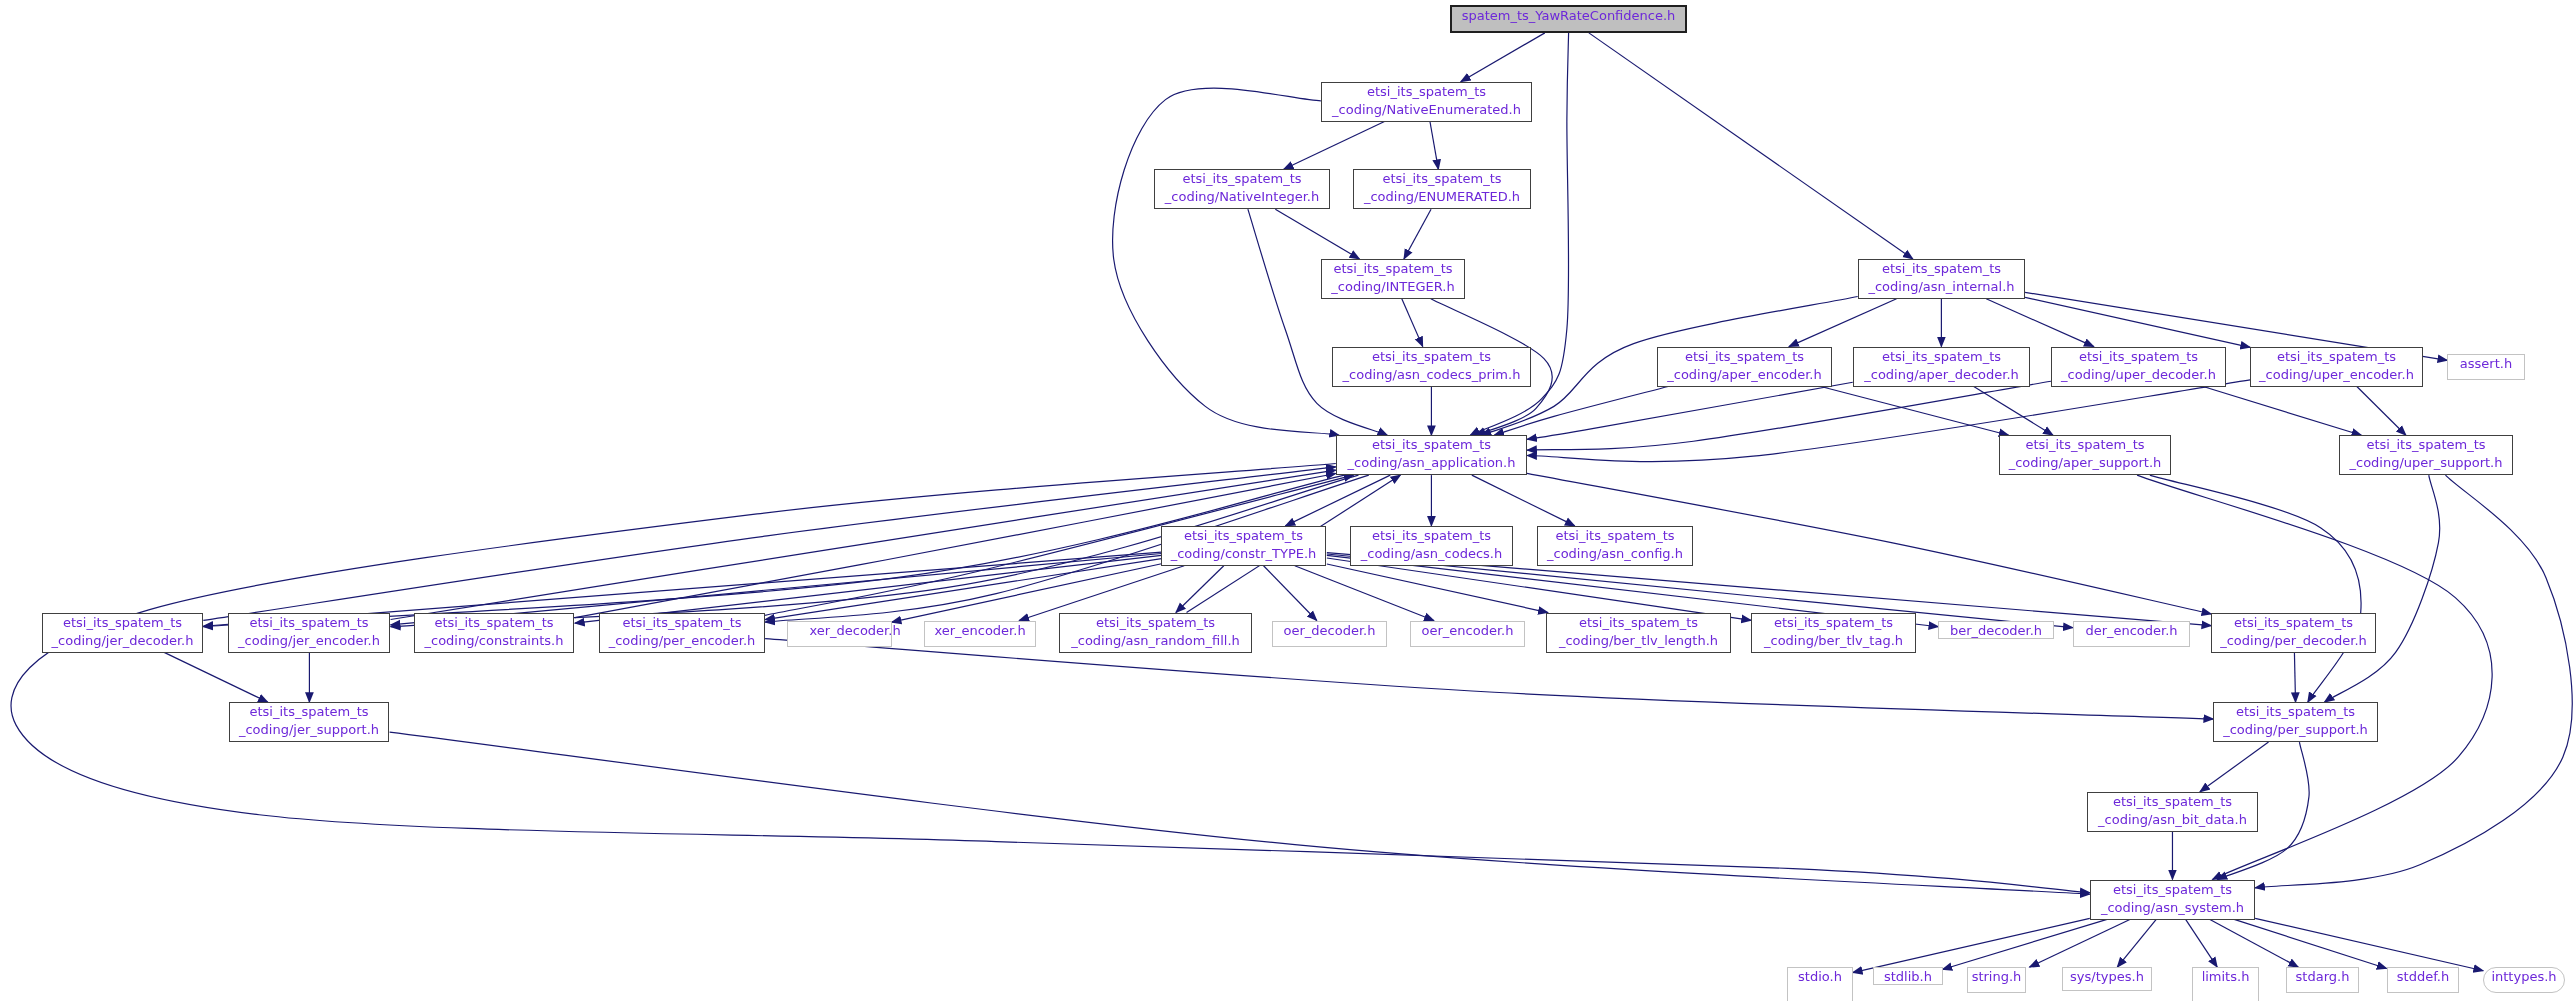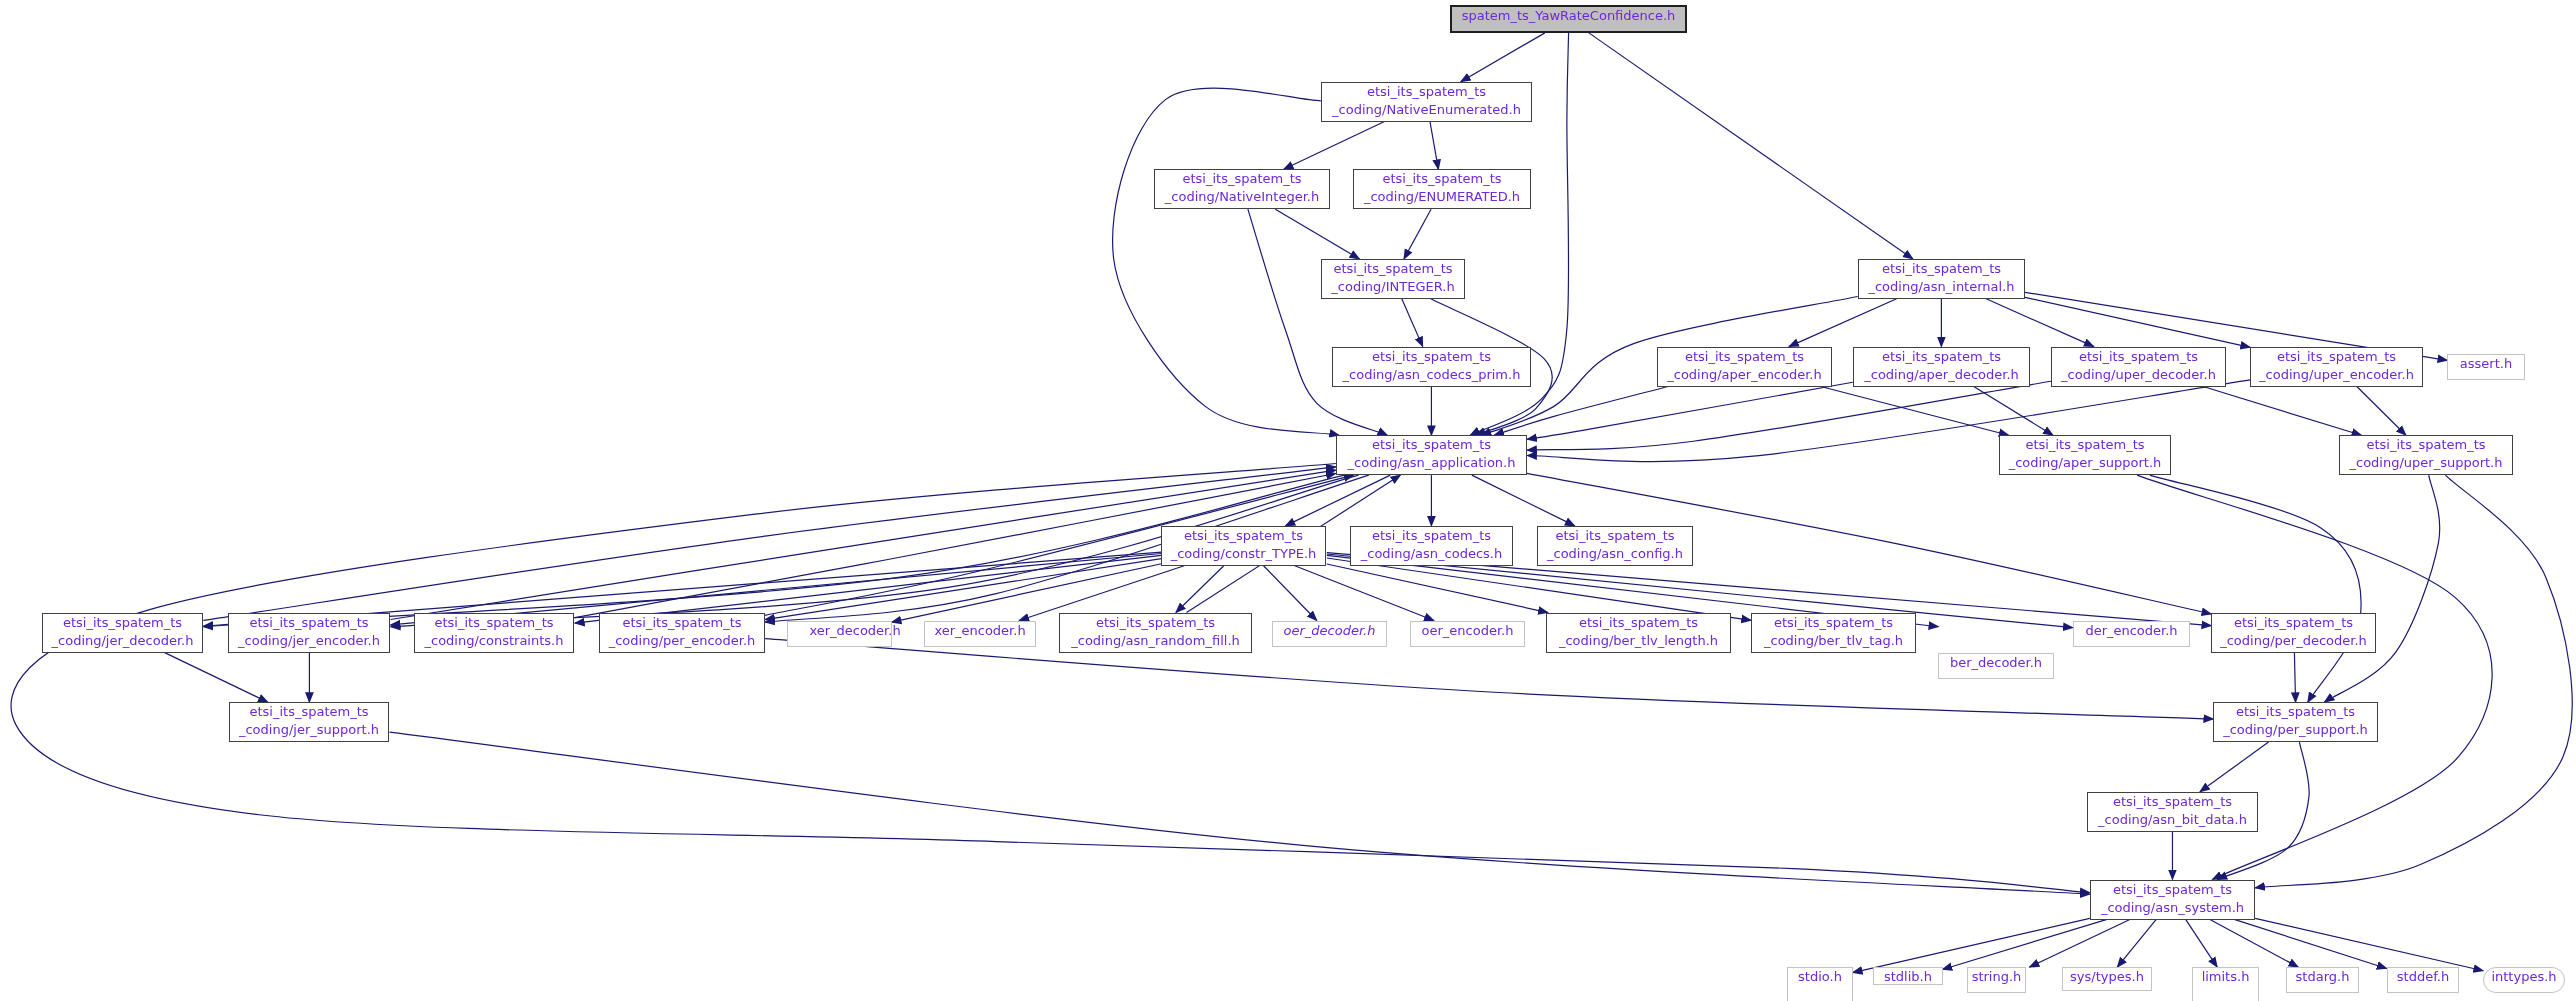--- a/index.html
+++ b/index.html
@@ -203,35 +203,35 @@
     <div class="node ext" style="left: 787px; top: 621px; width: 105px; height: 26px; padding-left: 31px;">
       <span>xer_decoder.h</span>
     </div>
     <div class="node ext" style="left: 924px; top: 621px; width: 112px; height: 26px;">
       <span>xer_encoder.h</span>
     </div>
     <div class="node " style="left: 1059px; top: 613px; width: 193px; height: 40px;">
       <span>etsi_its_spatem_ts</span>
       <span>_coding/asn_random_fill.h</span>
     </div>
-    <div class="node ext" style="left: 1272px; top: 621px; width: 115px; height: 26px; font-style: italic;">
+    <div class="node ext" style="left: 1272px; top: 621px; width: 115px; height: 26px;">
       <span>oer_decoder.h</span>
     </div>
     <div class="node ext" style="left: 1410px; top: 621px; width: 115px; height: 26px;">
       <span>oer_encoder.h</span>
     </div>
     <div class="node " style="left: 1546px; top: 613px; width: 185px; height: 40px;">
       <span>etsi_its_spatem_ts</span>
       <span>_coding/ber_tlv_length.h</span>
     </div>
     <div class="node " style="left: 1751px; top: 613px; width: 165px; height: 40px;">
       <span>etsi_its_spatem_ts</span>
       <span>_coding/ber_tlv_tag.h</span>
     </div>
-    <div class="node ext" style="left: 1938px; top: 621px; width: 116px; height: 26px; margin-top: 32px;">
+    <div class="node ext" style="left: 1938px; top: 621px; width: 116px; height: 18px;">
       <span>ber_decoder.h</span>
     </div>
     <div class="node ext" style="left: 2073px; top: 621px; width: 117px; height: 26px;">
       <span>der_encoder.h</span>
     </div>
     <div class="node " style="left: 2211px; top: 613px; width: 165px; height: 40px;">
       <span>etsi_its_spatem_ts</span>
       <span>_coding/per_decoder.h</span>
     </div>
     <div class="node " style="left: 229px; top: 702px; width: 160px; height: 40px;">

